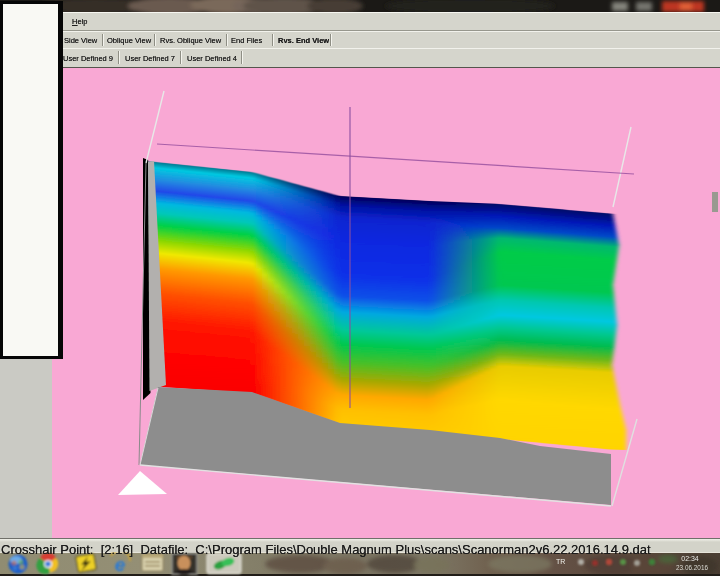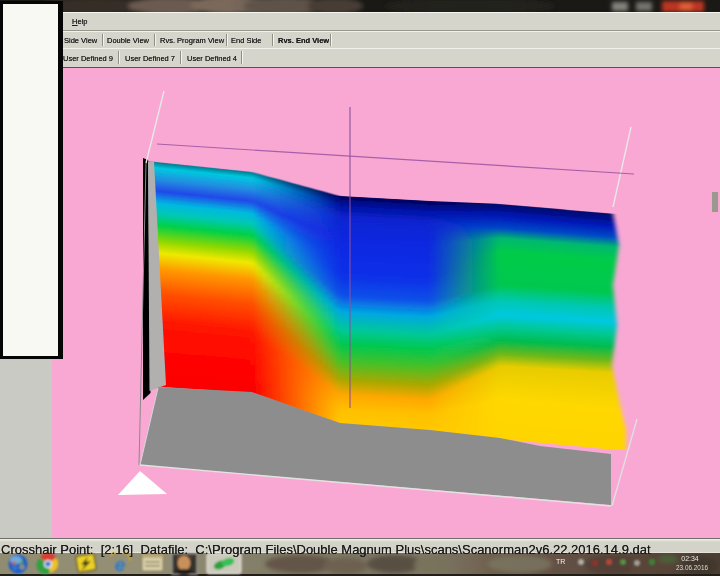--- a/index.html
+++ b/index.html
@@ -1459,25 +1459,25 @@
 <text x="692" y="570" font-size="6.4" fill="#dcdcd6" text-anchor="middle" font-family="Liberation Sans">23.06.2016</text>
 </svg>
 
 <div class="bar" style="top:13px;height:17px;border-bottom:1px solid #97978d;">
   <span class="lbl" style="left:10px;top:4px;"><span style="text-decoration:underline">H</span>elp</span>
 </div>
 
 <div class="bar" style="top:31px;height:16px;border-top:1px solid #f2f2ec;border-bottom:1px solid #0f766e;">
   <span class="lbl" style="left:2px;top:4px;">Side View</span>
   <div class="sep" style="left:40px;top:2px;height:12px;"></div>
-  <span class="lbl" style="left:45px;top:4px;">Double View</span>
+  <span class="lbl" style="left:45px;top:4px;">Oblique View</span>
   <div class="sep" style="left:92px;top:2px;height:12px;"></div>
-  <span class="lbl" style="left:98px;top:4px;">Rvs. Program View</span>
+  <span class="lbl" style="left:98px;top:4px;">Rvs. Oblique View</span>
   <div class="sep" style="left:164px;top:2px;height:12px;"></div>
-  <span class="lbl" style="left:169px;top:4px;">End Side</span>
+  <span class="lbl" style="left:169px;top:4px;">End Files</span>
   <div class="sep" style="left:210px;top:2px;height:12px;"></div>
   <span class="lbl" style="left:216px;top:4px;font-weight:bold;">Rvs. End View</span>
   <div class="sep" style="left:268px;top:2px;height:12px;"></div>
 </div>
 
 <div class="bar" style="top:48px;height:18px;border-top:1px solid #f2f2ec;border-bottom:1px solid #55554d;">
   <span class="lbl" style="left:1px;top:5px;">User Defined 9</span>
   <div class="sep" style="left:56px;top:2px;height:13px;"></div>
   <span class="lbl" style="left:63px;top:5px;">User Defined 7</span>
   <div class="sep" style="left:118px;top:2px;height:13px;"></div>

